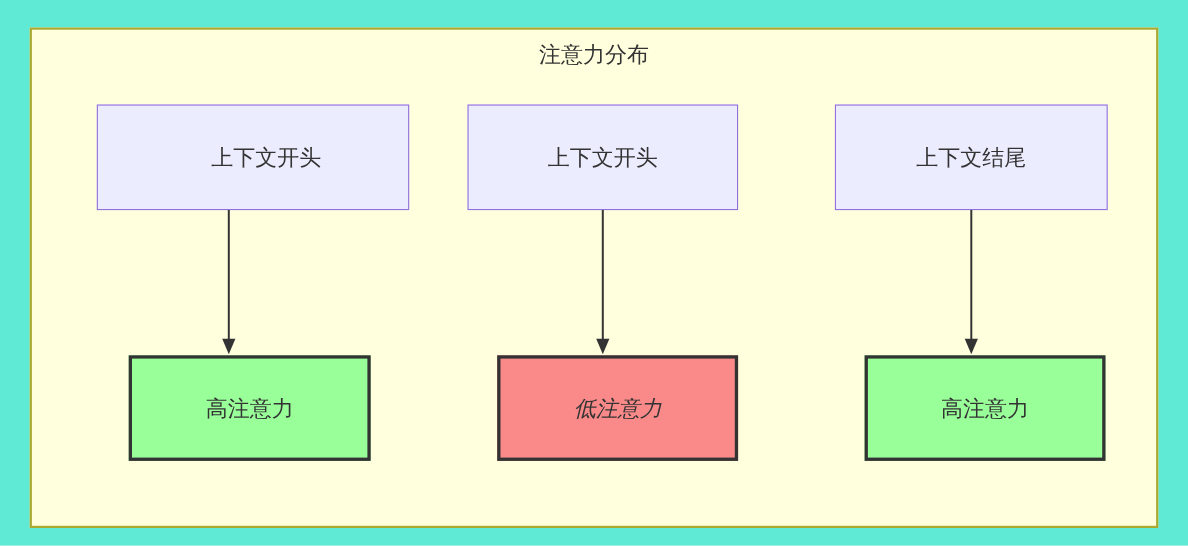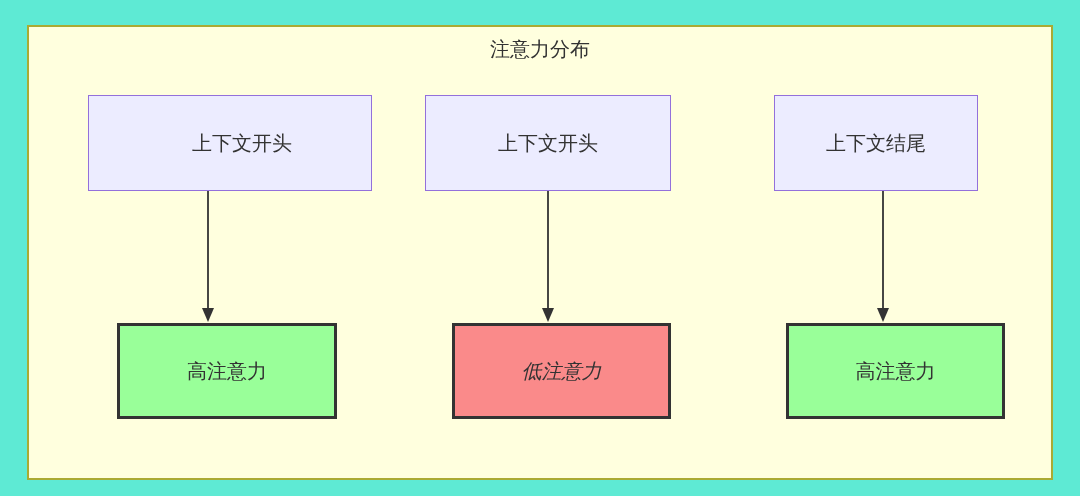--- a/index.html
+++ b/index.html
@@ -67,21 +67,21 @@
   }
   .arrow svg { display: block; }
 
   
   .col1 .source-node { left: 59px;  width: 284px; padding-left: 24px; }
   .col1 .target-node { left: 76px;  width: 220px; }
   .col1 .arrow       { left: 172px; }
   .col2 .source-node { left: 396px; width: 246px; }
   .col2 .target-node { left: 411px; width: 219px; font-style: italic; }
   .col2 .arrow       { left: 512px; }
-  .col3 .source-node { left: 730px; width: 204px; margin-left: 15px; }
+  .col3 .source-node { left: 730px; width: 248px; }
   .col3 .target-node { left: 745px; width: 219px; }
   .col3 .arrow       { left: 847px; }
 </style>
 </head>
 <body>
 
 <div class="stage">
   <div class="container">
 
     <div class="diagram-title">注意力分布</div>

